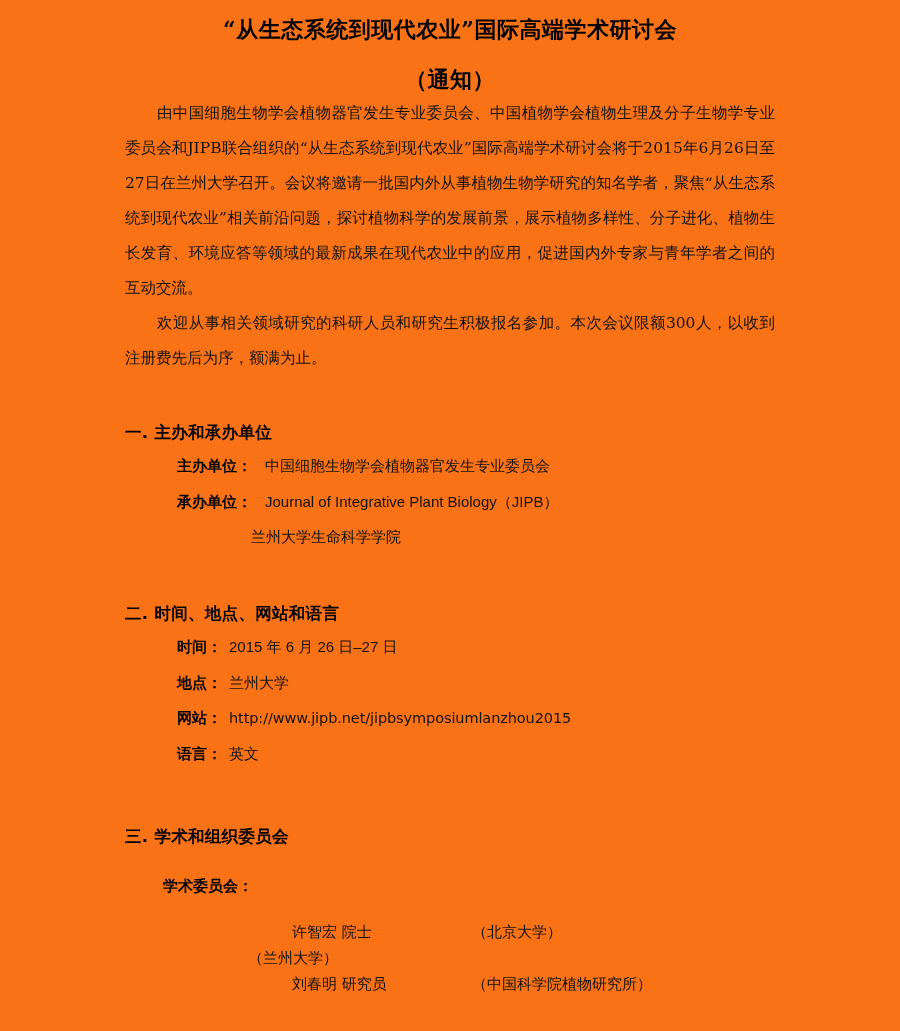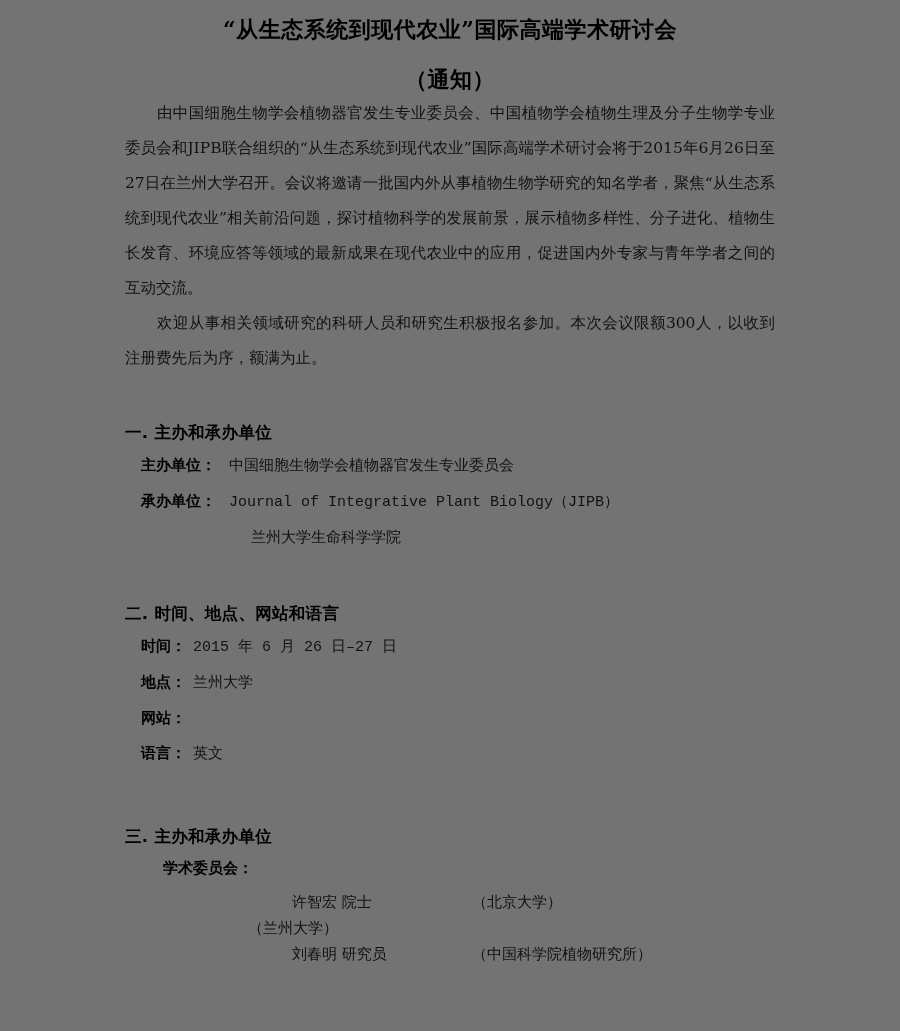--- a/index.html
+++ b/index.html
@@ -12,21 +12,21 @@
     height: 1031px;
     overflow: hidden;
     font-family: "DejaVu Serif", "Liberation Serif", serif;
     color: #111111;
     -webkit-font-smoothing: antialiased;
   }
   .page {
     position: relative;
     width: 900px;
     height: 1031px;
-    background: #737373;
+    background: #f97316;
     box-sizing: border-box;
     padding: 0 125px;
   }
 
   
   .doc-title {
     margin: 0;
     padding-top: 12px;
     text-align: center;
     font-family: "DejaVu Serif", "Liberation Serif", serif;
@@ -72,57 +72,57 @@
     letter-spacing: 0.3px;
   }
   .sec-1 { margin-top: 42px; }
   .sec-2 { margin-top: 44px; }
   .sec-3 { margin-top: 50px; }
 
   
   .kv-row {
     display: flex;
     align-items: baseline;
-    margin-left: 16px;
+    margin-left: 52px;
     line-height: 35px;
   }
   .kv-label {
     font-family: "DejaVu Sans", "Liberation Sans", sans-serif;
     font-weight: bold;
     font-size: 15px;
     color: #000000;
     white-space: nowrap;
   }
   .kv-label.w-wide { width: 88px; }
   .kv-label.w-narrow { width: 52px; }
   .kv-value {
-    font-family: Liberation Mono, monospace;
+    font-family: Liberation Sans, sans-serif;
     font-size: 15px;
     color: #111111;
     white-space: nowrap;
   }
   .kv-value.sans {
     font-family: "DejaVu Sans", "Liberation Sans", sans-serif;
     font-size: 14.5px;
     letter-spacing: -0.1px;
   }
   .kv-cont {
     margin-left: 38px;
     line-height: 35px;
     padding-left: 88px;
     font-size: 15px;
     color: #111111;
     white-space: nowrap;
   }
 
   
   .sub-label {
-    margin: 0;
+    margin: 16px;
     margin-left: 38px;
-    font-family: Liberation Mono, monospace;
+    font-family: Liberation Sans, sans-serif;
     font-weight: bold;
     font-size: 15px;
     line-height: 35px;
     color: #000000;
   }
 
   
   .member-list { margin-top: 2px; }
   .member-row {
     display: flex;
@@ -169,28 +169,29 @@
     <span class="kv-value">2015 年 6 月 26 日–27 日</span>
   </div>
 
   <div class="kv-row">
     <span class="kv-label w-narrow">地点：</span>
     <span class="kv-value">兰州大学</span>
   </div>
 
   <div class="kv-row">
     <span class="kv-label w-narrow">网站：</span>
+    <span class="kv-value sans">http://www.jipb.net/jipbsymposiumlanzhou2015</span>
   </div>
 
   <div class="kv-row">
     <span class="kv-label w-narrow">语言：</span>
     <span class="kv-value">英文</span>
   </div>
 
-  <h3 class="section-heading sec-3">三. 主办和承办单位</h3>
+  <h3 class="section-heading sec-3">三. 学术和组织委员会</h3>
 
   <p class="sub-label">学术委员会：</p>
 
   <div class="member-list">
     <div class="member-row">
       <span class="member-name">许智宏  院士</span>
       <span class="member-affil">（北京大学）</span>
     </div>
     <div class="member-row">
       <span class="member-affil">（兰州大学）</span>

